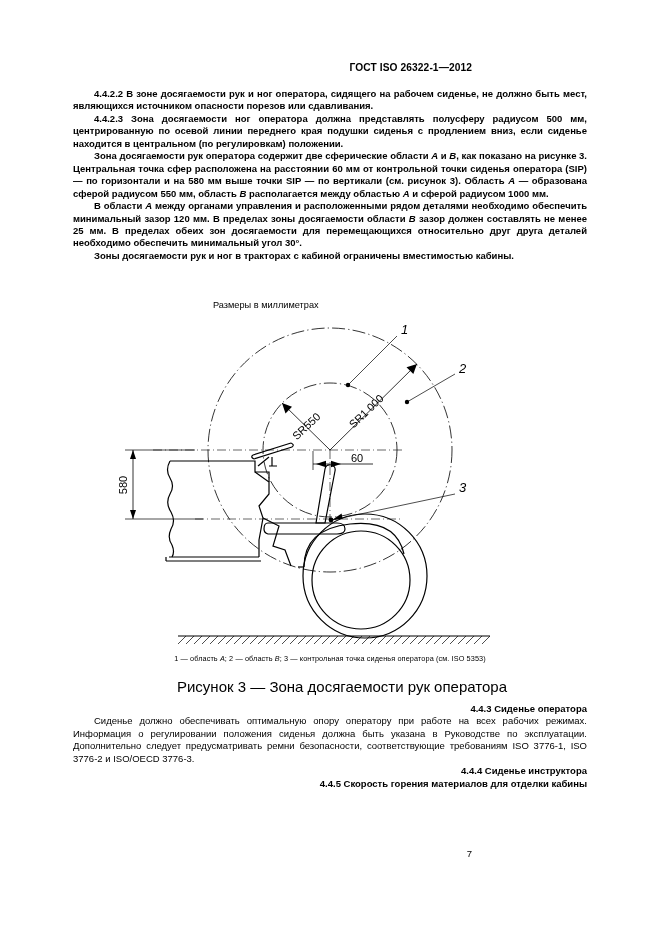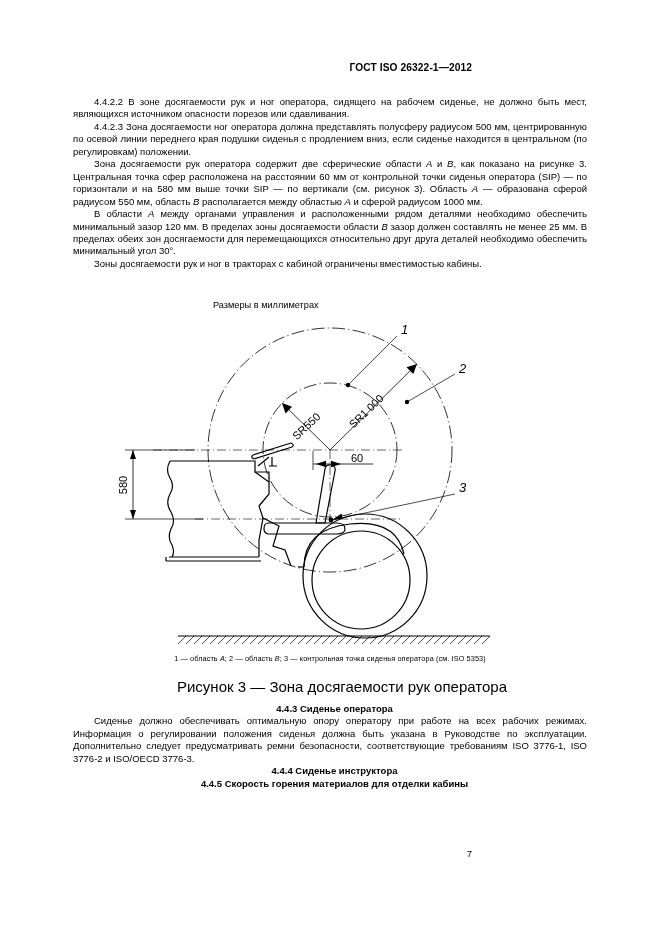--- a/index.html
+++ b/index.html
@@ -33,41 +33,41 @@
     letter-spacing: 0.1px;
     white-space: nowrap;
   }
 
   
   .text-col {
     position: absolute;
     left: 73px;
     width: 514px;
   }
-  #block-top  { top: 96px; }
+  #block-top  { top: 88px; font-weight: bold; }
   #block-mid  { top: 703px; }
 
   p.para {
     margin: 0;
     font-size: 9.5px;
     line-height: 12.45px;
     text-align: justify;
     text-indent: 21px;
     text-justify: inter-word;
     hyphens: manual;
   }
   p.para.noindent { text-indent: 0; }
 
   h4.heading {
     margin: 0;
     font-size: 9.5px;
     line-height: 12.45px;
     font-weight: bold;
     text-indent: 9px;
-    text-align: center;
+    text-align: right;
   }
 
   .it { font-style: italic; }
 
   
   .figure {
     position: absolute;
     left: 73px;
     top: 300px;
     width: 514px;

